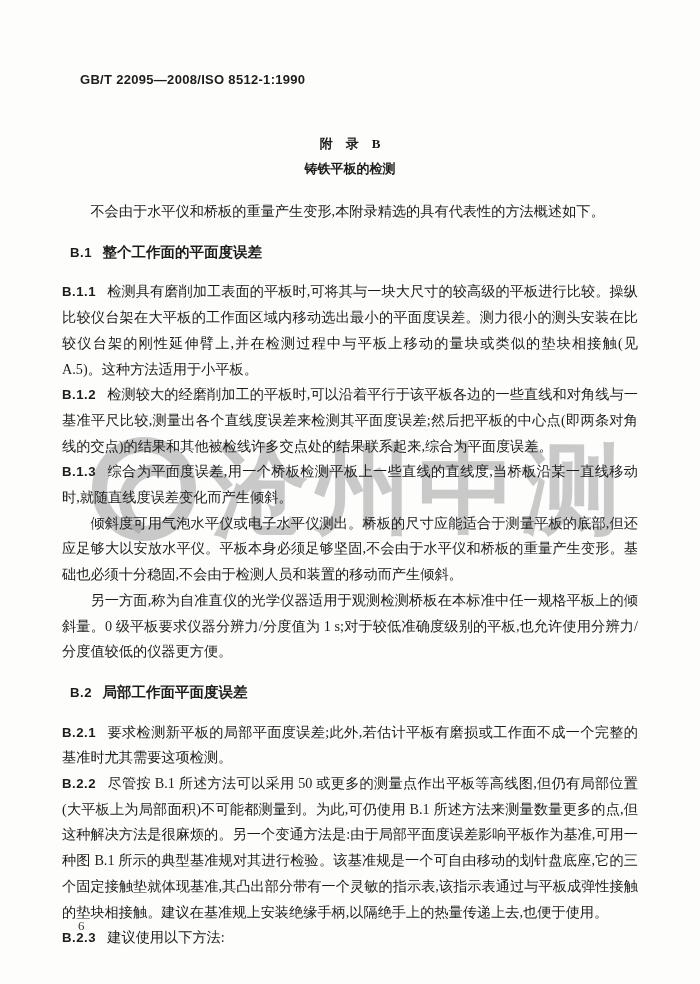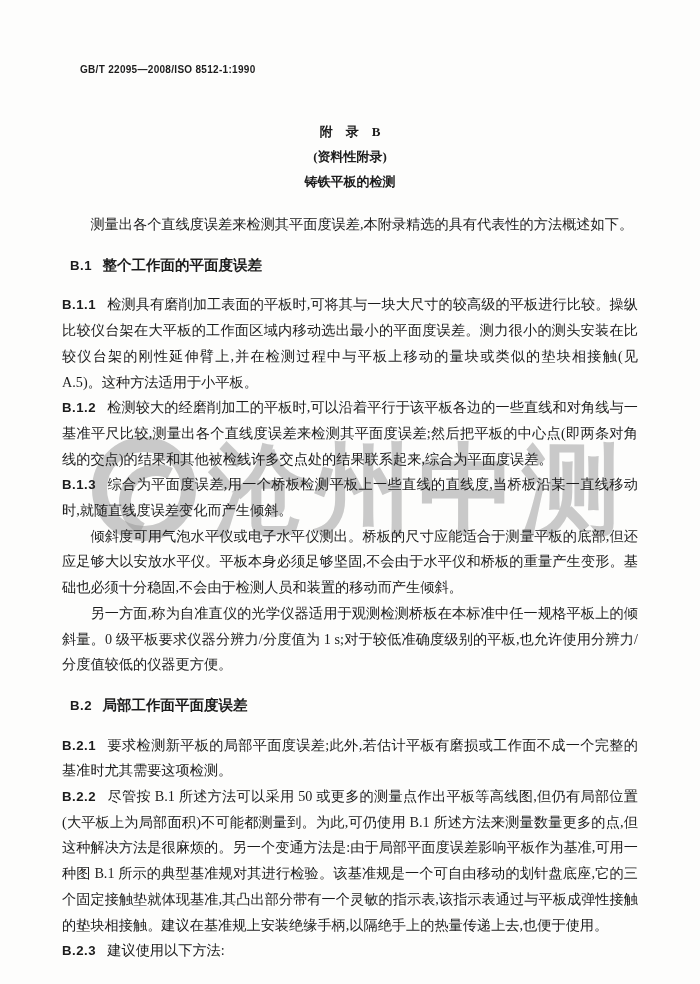--- a/index.html
+++ b/index.html
@@ -14,25 +14,25 @@
     background: #fdfdfc;
     overflow: hidden;
     color: #1c1c1c;
   }
   .content {
     position: relative;
     z-index: 1;
     padding: 0 62px;
   }
   .doc-header {
-    margin: 8px 0 0 18px;
+    margin: 16px 0 0 18px;
     padding-top: 56px;
     font-family: "Liberation Sans", "DejaVu Sans", sans-serif;
     font-weight: bold;
-    font-size: 10px;
+    font-size: 13px;
     letter-spacing: 0.3px;
   }
   .title-block {
     margin-top: 44px;
     text-align: center;
     font-weight: bold;
   }
   .title-block .t-line {
     font-size: 13px;
     line-height: 25px;
@@ -116,27 +116,26 @@
   <div class="watermark">
     <div class="wm-logo"></div>
     <div class="wm-text">沧州中测</div>
   </div>
 
   <div class="content">
     <div class="doc-header">GB/T 22095—2008/ISO 8512-1:1990</div>
 
     <div class="title-block">
       <div class="t-line">附　录　B</div>
-      <div class="t-line">(资料性附录)</div>
       <div class="t-line">铸铁平板的检测</div>
     </div>
 
     <div class="body-text">
 
-      <p class="indent">测量出各个直线度误差来检测其平面度误差,本附录精选的具有代表性的方法概述如下。</p>
+      <p class="indent">不会由于水平仪和桥板的重量产生变形,本附录精选的具有代表性的方法概述如下。</p>
 
       <p class="section-heading"><span class="clause-num">B.1</span><span>整个工作面的平面度误差</span></p>
 
       <p><span class="clause-num">B.1.1</span><span>检测具有磨削加工表面的平板时,可将其与一块大尺寸的较高级的平板进行比较。操纵比较仪台架在大平板的工作面区域内移动选出最小的平面度误差。测力很小的测头安装在比较仪台架的刚性延伸臂上,并在检测过程中与平板上移动的量块或类似的垫块相接触(见 A.5)。这种方法适用于小平板。</span></p>
 
       <p><span class="clause-num">B.1.2</span><span>检测较大的经磨削加工的平板时,可以沿着平行于该平板各边的一些直线和对角线与一基准平尺比较,测量出各个直线度误差来检测其平面度误差;然后把平板的中心点(即两条对角线的交点)的结果和其他被检线许多交点处的结果联系起来,综合为平面度误差。</span></p>
 
       <p><span class="clause-num">B.1.3</span><span>综合为平面度误差,用一个桥板检测平板上一些直线的直线度,当桥板沿某一直线移动时,就随直线度误差变化而产生倾斜。</span></p>
 
       <p class="indent">倾斜度可用气泡水平仪或电子水平仪测出。桥板的尺寸应能适合于测量平板的底部,但还应足够大以安放水平仪。平板本身必须足够坚固,不会由于水平仪和桥板的重量产生变形。基础也必须十分稳固,不会由于检测人员和装置的移动而产生倾斜。</p>

